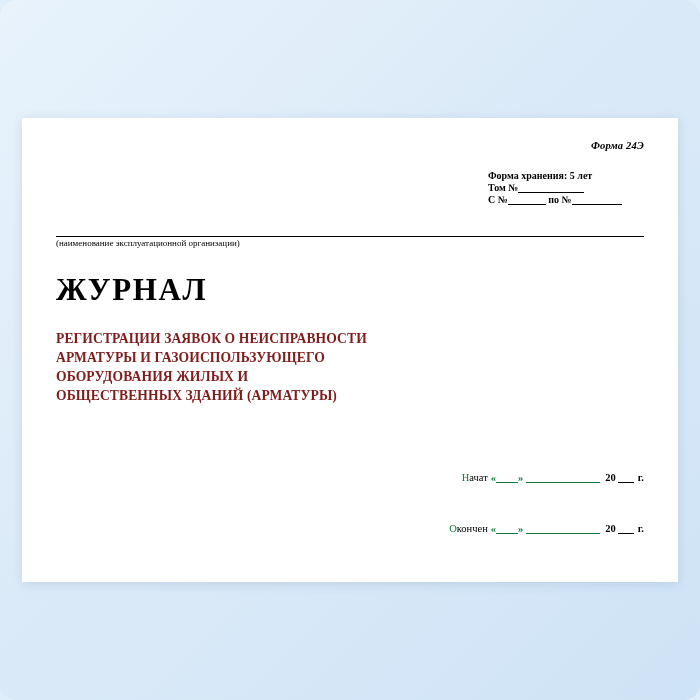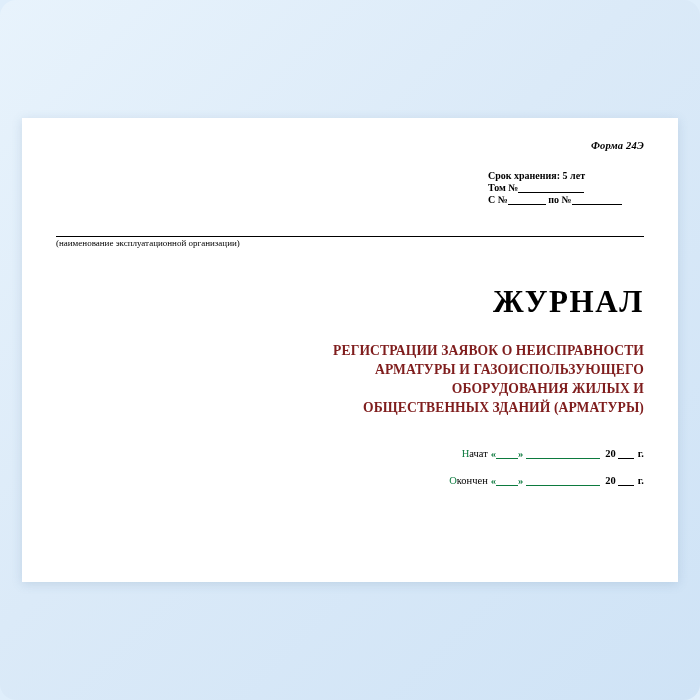--- a/index.html
+++ b/index.html
@@ -81,23 +81,23 @@
     position: absolute;
     left: 34px;
     top: 120px;
     width: 588px;
     font-size: 9px;
     color: #000;
   }
   .title-block {
     position: absolute;
     left: 34px;
-    top: 168px;
+    top: 156px;
     width: 588px;
-    text-align: right;
+    text-align: left;
   }
   .title-main {
     font-size: 31px;
     font-weight: bold;
     letter-spacing: 1.6px;
     color: #000;
     line-height: 1.05;
   }
   .title-sub {
     margin-top: 22px;
@@ -144,20 +144,21 @@
     display: inline-block;
     width: 74px;
     border-bottom: 1px solid #0c7a3e;
     height: 10px;
     margin: 0 3px;
   }
   .year {
     font-weight: bold;
     color: #000;
     margin-left: 2px;
+    margin-top: 24px;
   }
   .gap-xs {
     display: inline-block;
     width: 16px;
     border-bottom: 1px solid #000;
     height: 10px;
     margin: 0 2px;
   }
   .rule-w1 { width: 66px; }
   .rule-w2 { width: 38px; }
@@ -167,21 +168,21 @@
 <body>
 
 <div class="stage">
   <div class="page">
     <div class="inner">
 
       <div class="form-code">Форма 24Э</div>
 
       <div class="storage-block">
         <div class="storage-line">
-          <span class="lbl">Срок хранения:</span>
+          <span class="lbl">Форма хранения:</span>
           <span>5 лет</span>
         </div>
         <div class="storage-line">
           <span class="lbl">Том №</span><span class="rule rule-w1"></span>
         </div>
         <div class="storage-line">
           <span class="lbl">С №</span><span class="rule rule-w2"></span>
           <span class="lbl">по №</span><span class="rule rule-w3"></span>
         </div>
       </div>

